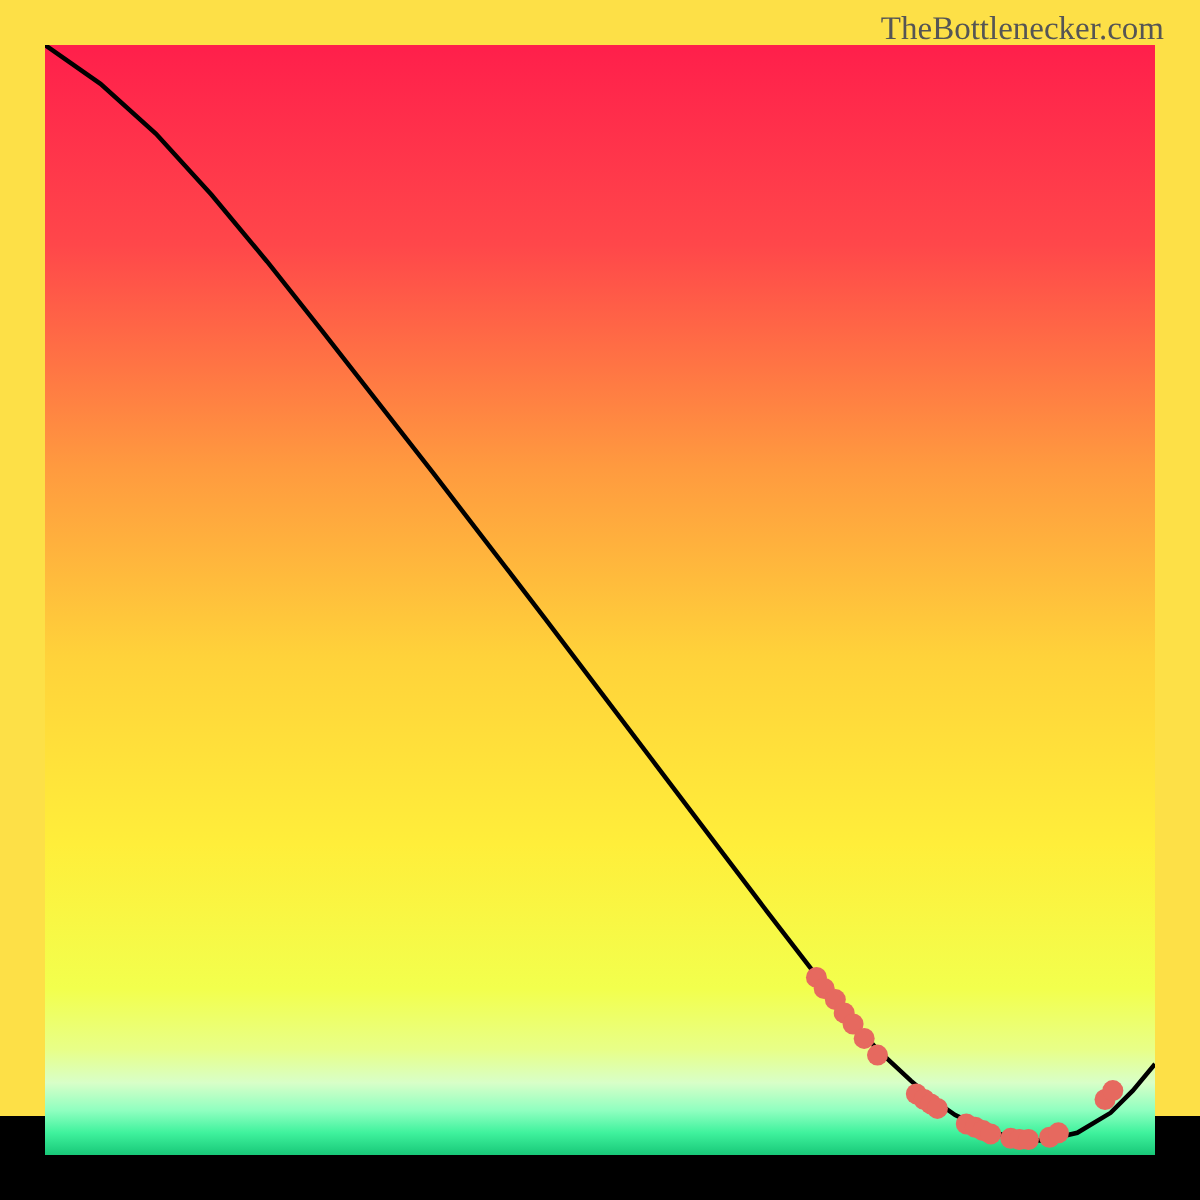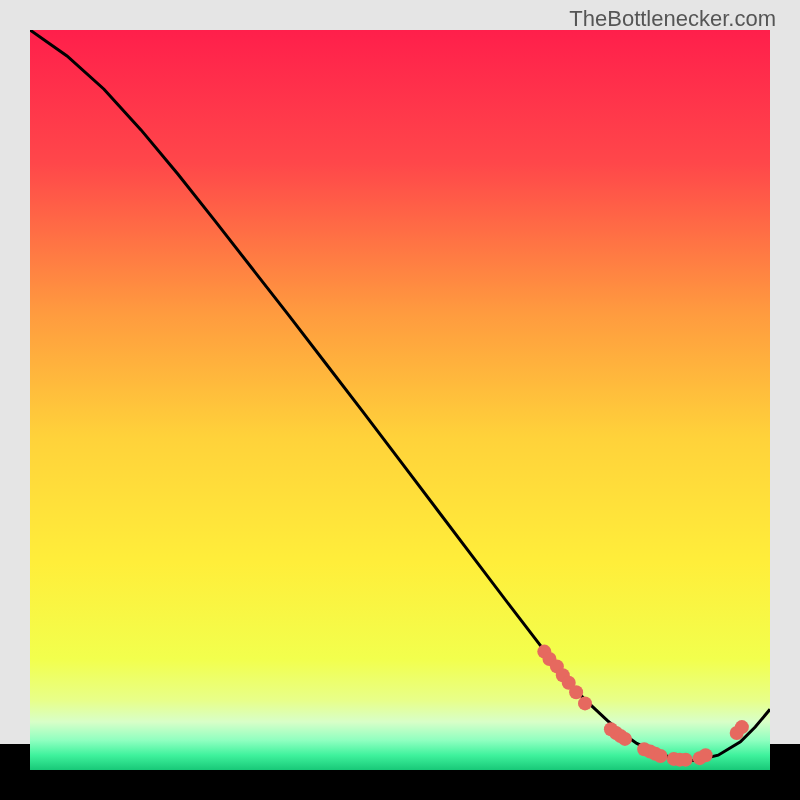--- a/index.html
+++ b/index.html
@@ -8,21 +8,22 @@
     background: #000;
     width: 800px;
     height: 800px;
     overflow: hidden;
     font-family: Arial, sans-serif;
   }
   .container {
     position: relative;
     width: 800px;
     height: 744px;
-    background: #e5e5e5;
+    background: #fde047;
+    font-family: Liberation Serif, serif;
   }
   .watermark {
     position: absolute;
     top: 6px;
     right: 24px;
     color: #555;
     font-size: 22px;
     font-weight: 500;
     z-index: 10;
   }

